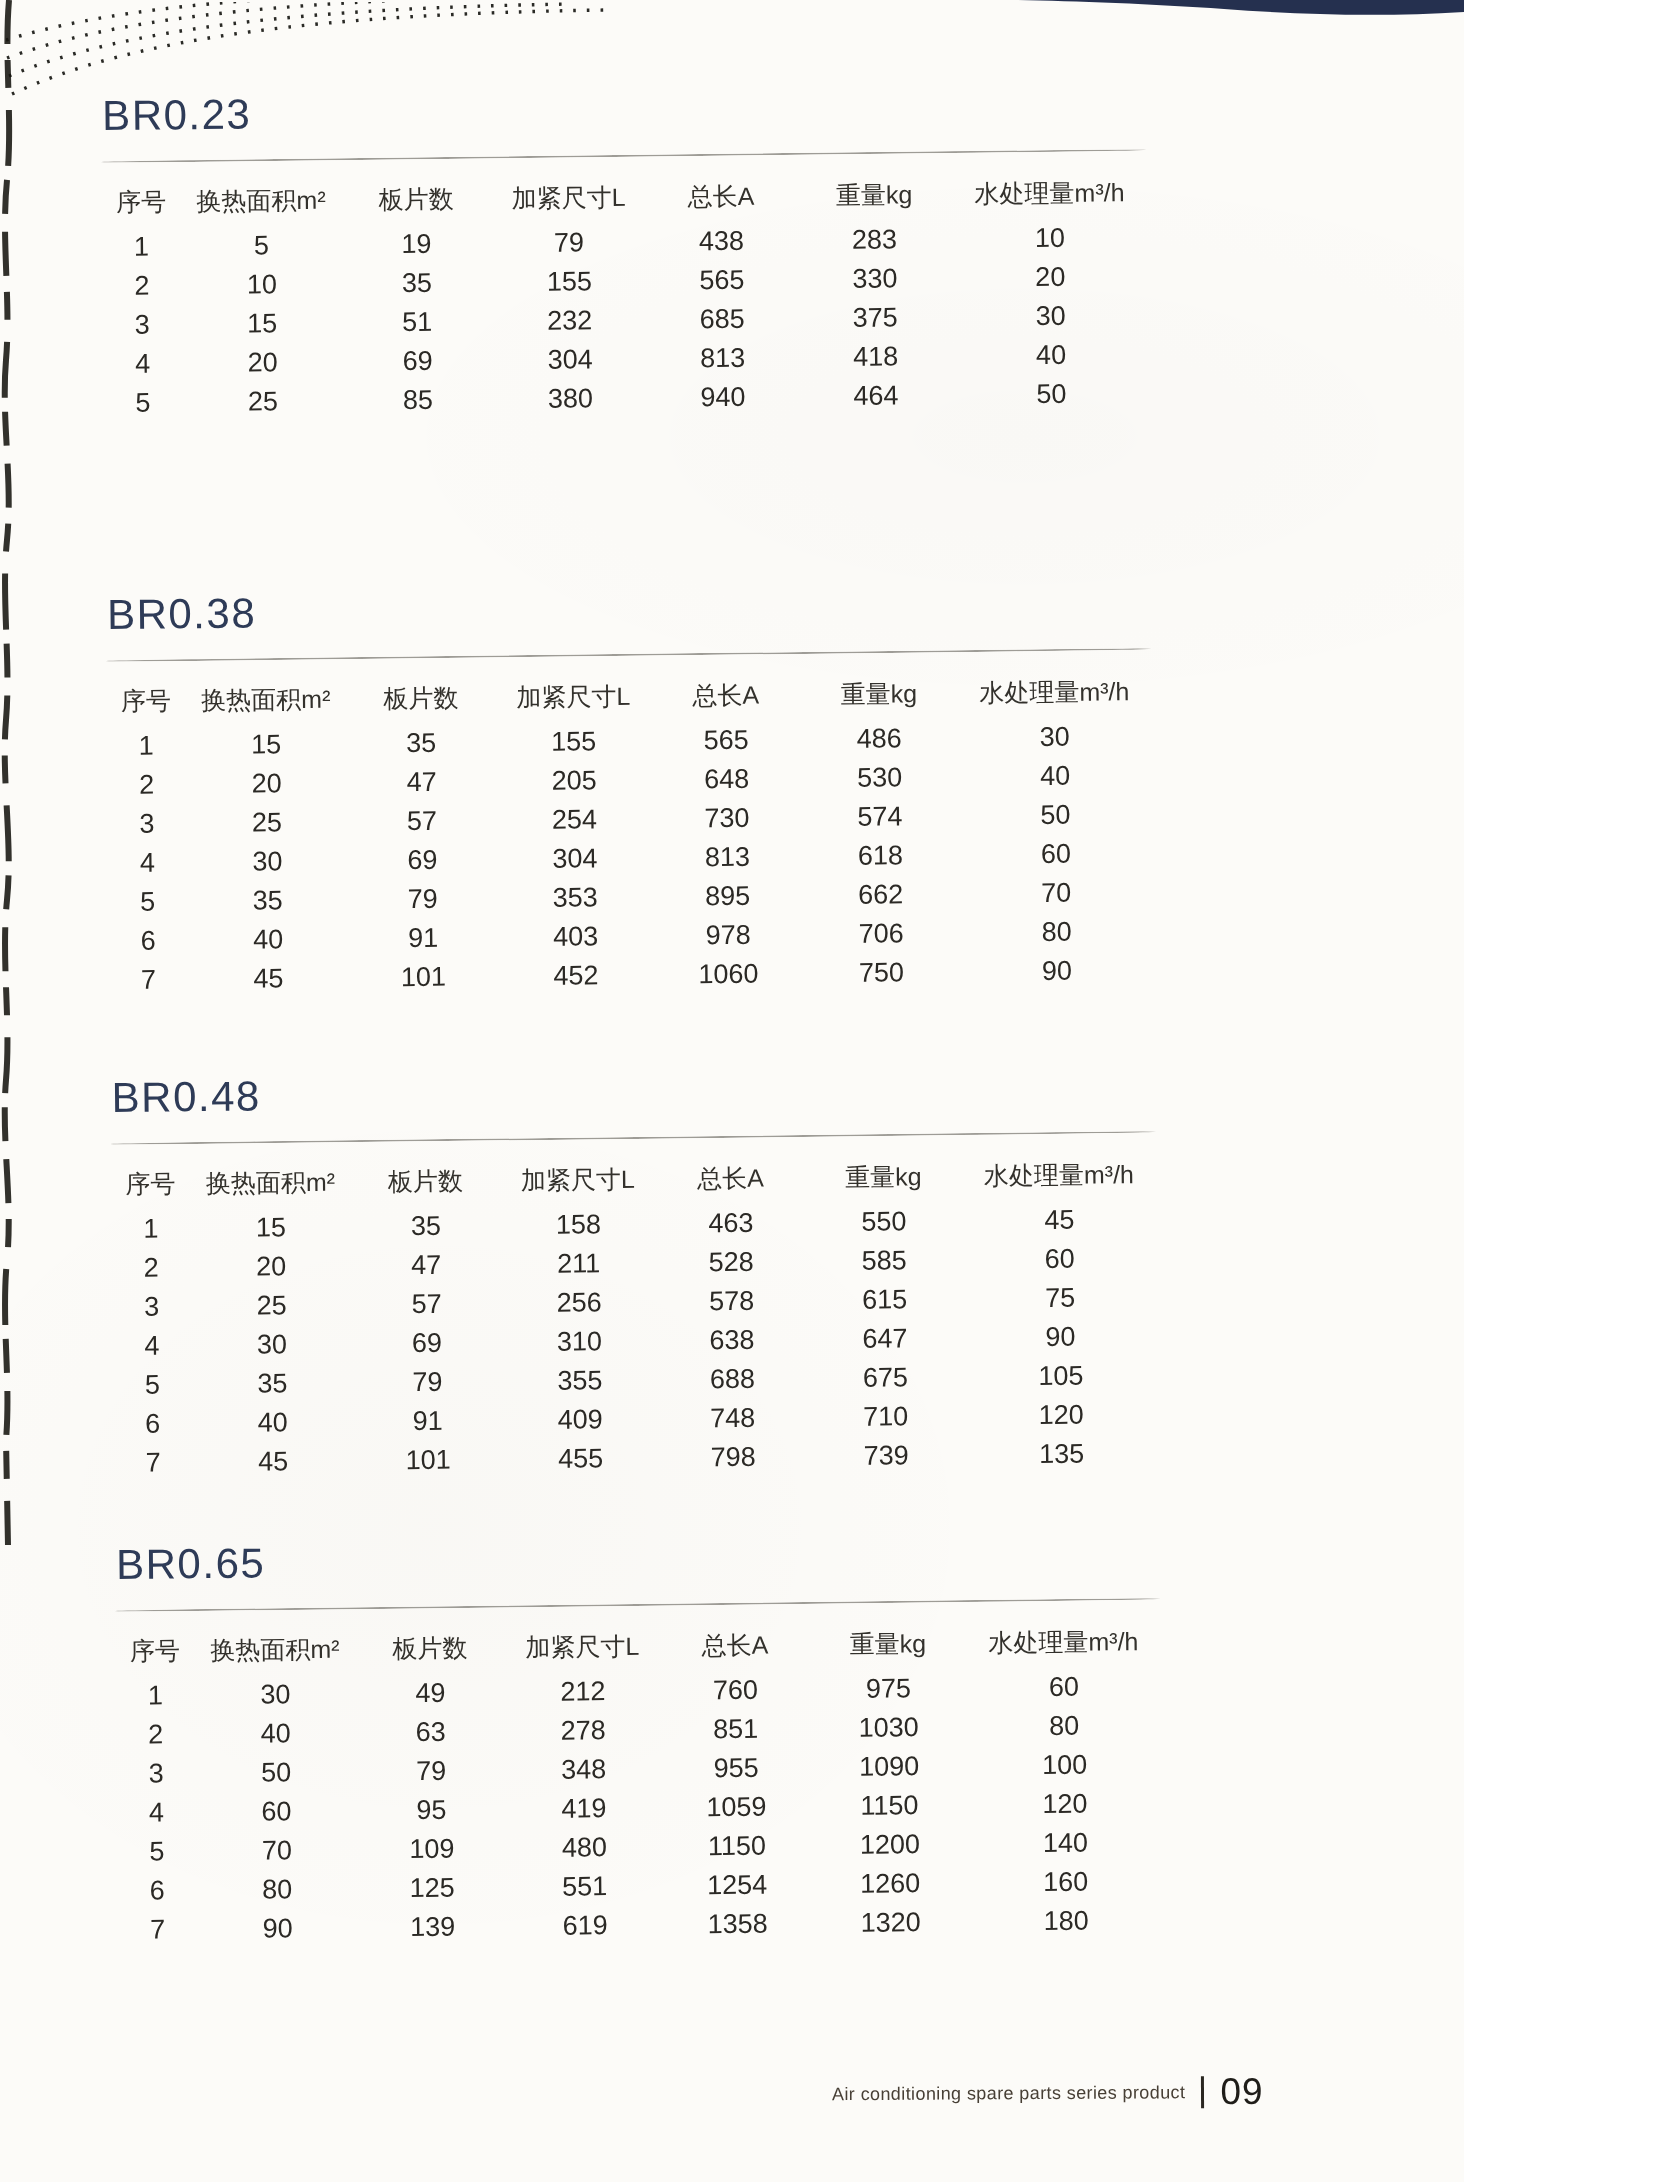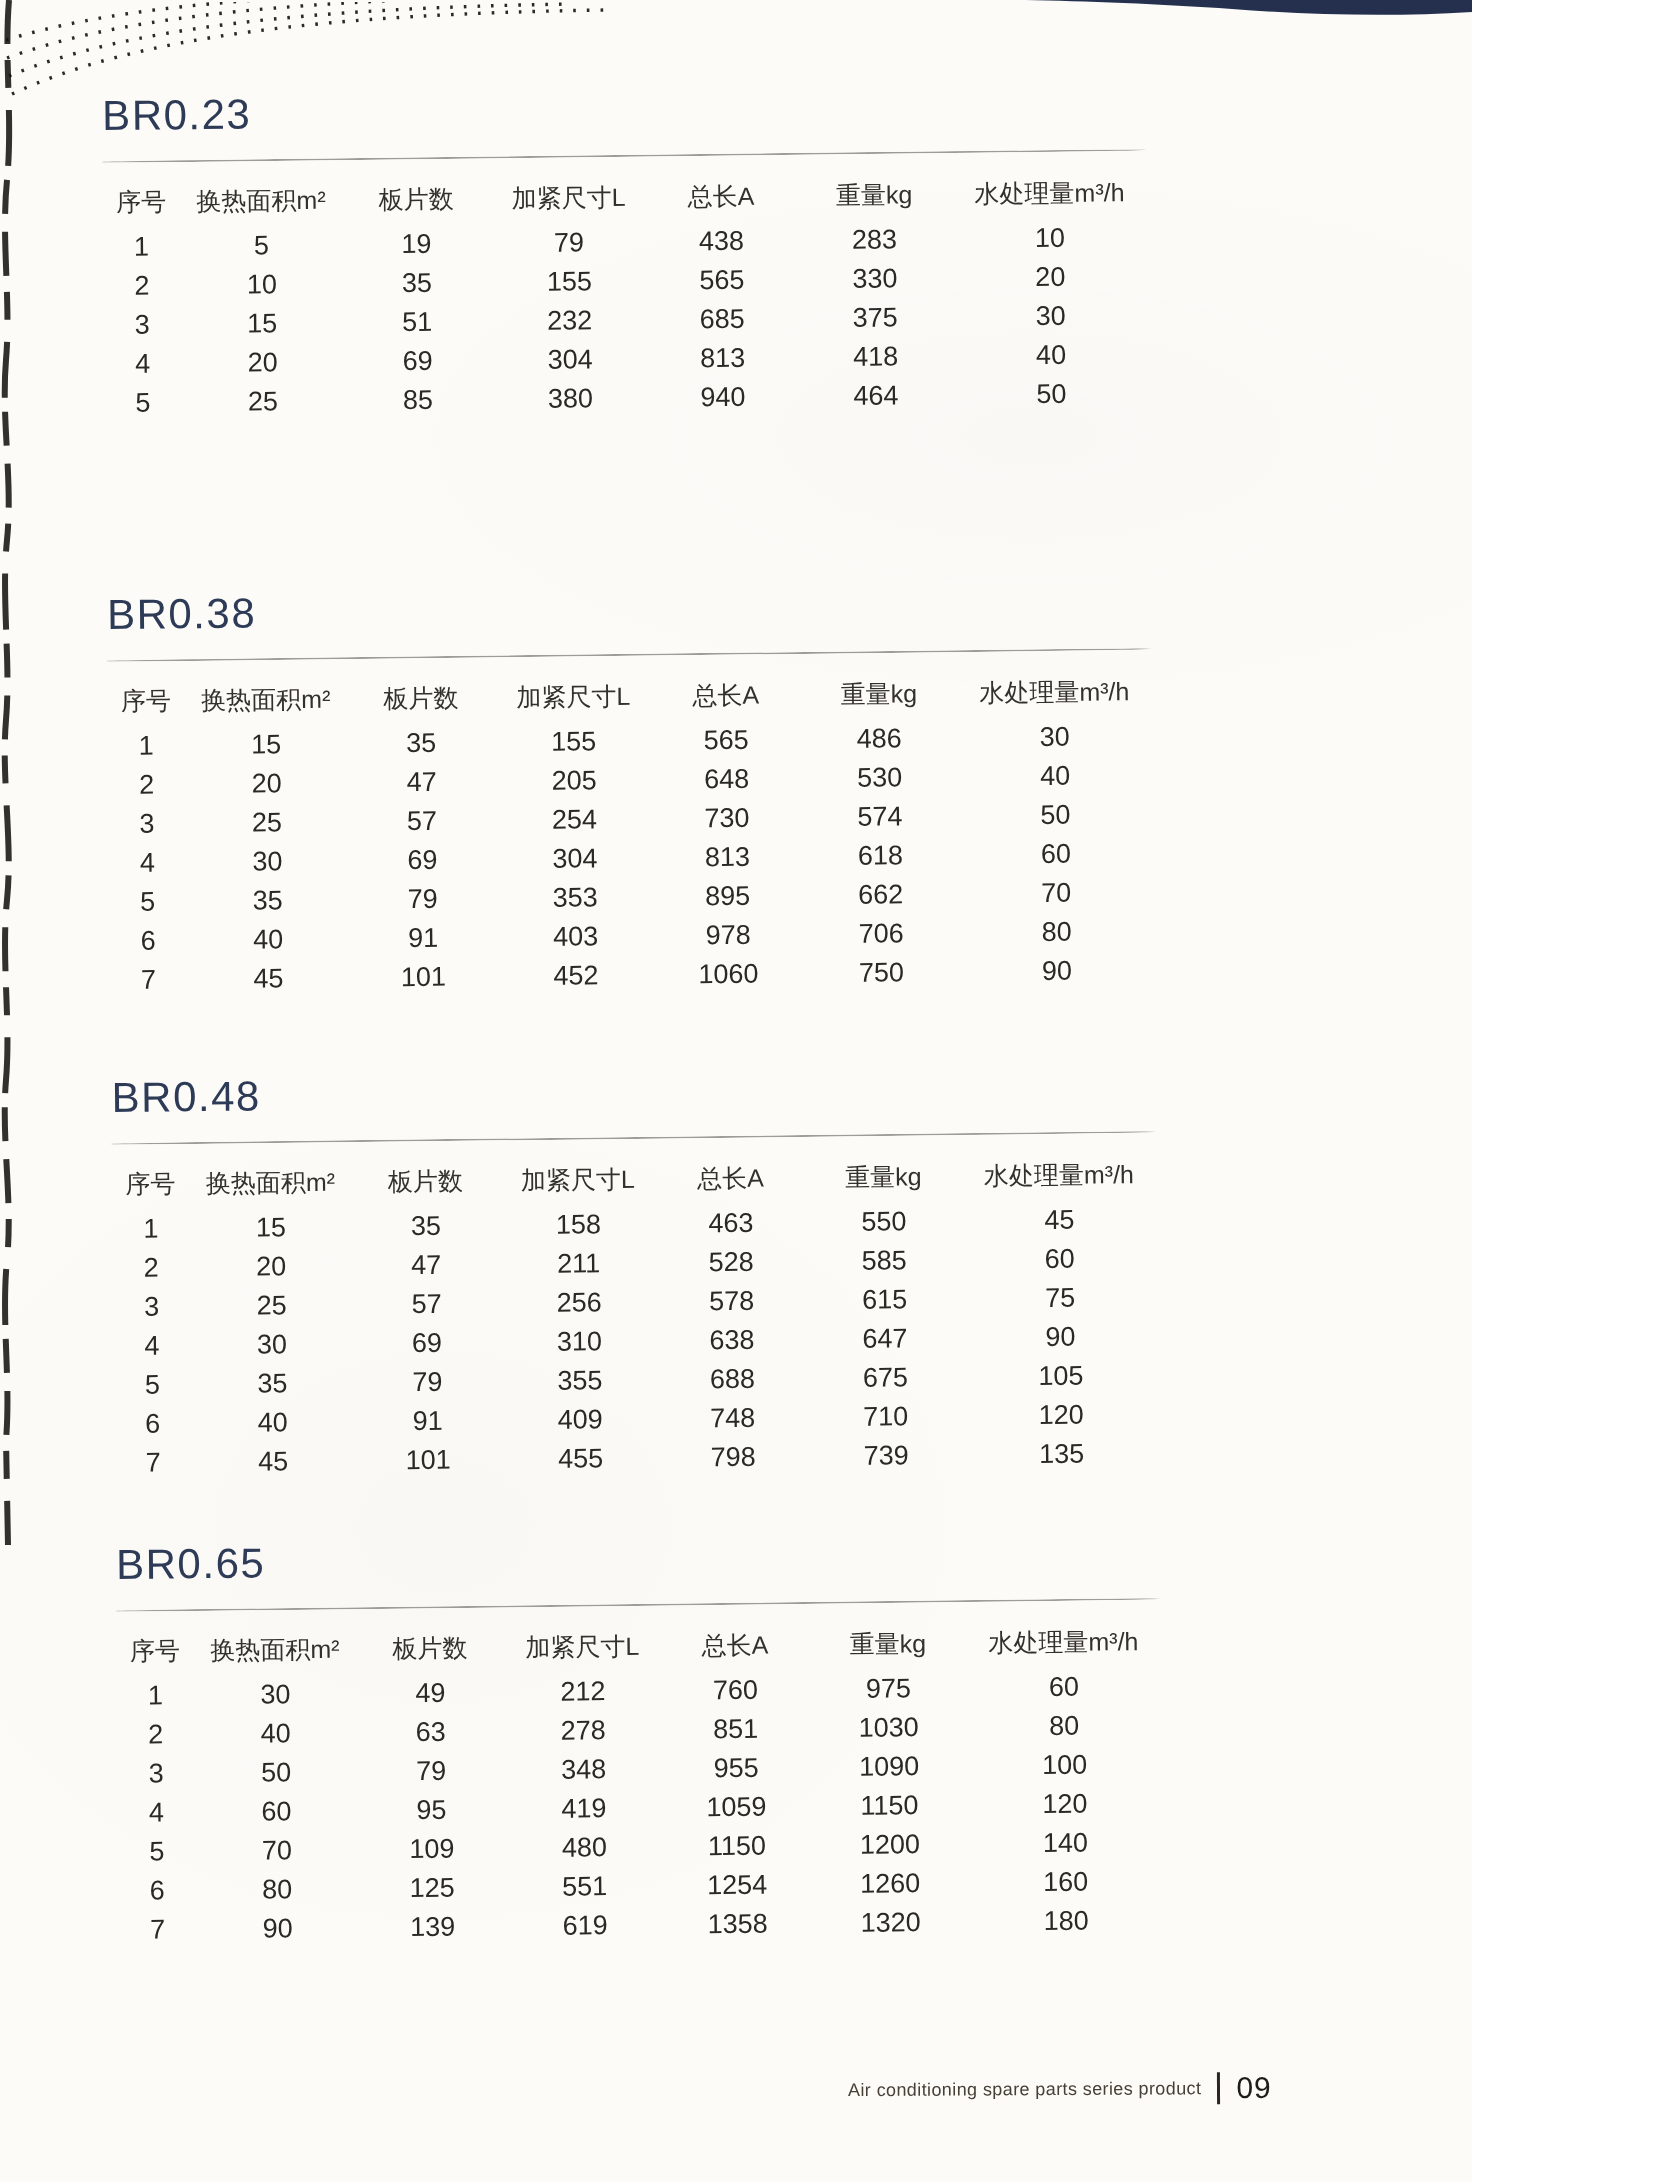--- a/index.html
+++ b/index.html
@@ -16,21 +16,20 @@
     overflow:hidden;
   }
   .page{
     position:relative;
     width:1464px;height:2182px;
     background:
       radial-gradient(1200px 500px at 70% 20%, rgba(0,0,0,0.012), transparent 60%),
       radial-gradient(900px 700px at 30% 70%, rgba(60,50,30,0.015), transparent 65%),
       var(--paper);
     overflow:hidden;
-    padding-left:8px;
   }
   
   .edge-left{position:absolute;left:0;top:0;}
   .dots-top-left{position:absolute;left:6px;top:2px;}
   .corner-top-right{position:absolute;right:0;top:0;}
   
   .content{
     position:absolute;
     left:100px;top:92px;
     width:1046px;
@@ -80,21 +79,21 @@
     right:200px;
     top:2072px;
     display:flex;
     align-items:center;
     gap:16px;
     transform:rotate(-0.3deg);
     color:#473f35;
   }
   .footer-text{font-size:18px;letter-spacing:.4px;}
   .footer-bar{width:3px;height:32px;background:#2a2721;}
-  .footer-num{font-size:30px;color:#1f1d19;letter-spacing:1px;}
+  .footer-num{font-size:37px;color:#1f1d19;letter-spacing:1px;}
 </style>
 </head>
 <body>
 
 <div class="page">
 
   <svg class="dots-top-left" width="620" height="96" viewBox="0 0 620 96" fill="none">
     <path d="M6,92 C130,34 320,12 600,8" stroke="#2a2a26" stroke-width="3.4" stroke-dasharray="2.6 11" fill="none"></path>
     <path d="M3,74 C118,26 300,6 566,2" stroke="#2a2a26" stroke-width="3.4" stroke-dasharray="2.6 11" fill="none"></path>
     <path d="M1,56 C104,18 256,0 520,-6" stroke="#2a2a26" stroke-width="3.4" stroke-dasharray="2.6 11" fill="none"></path>

